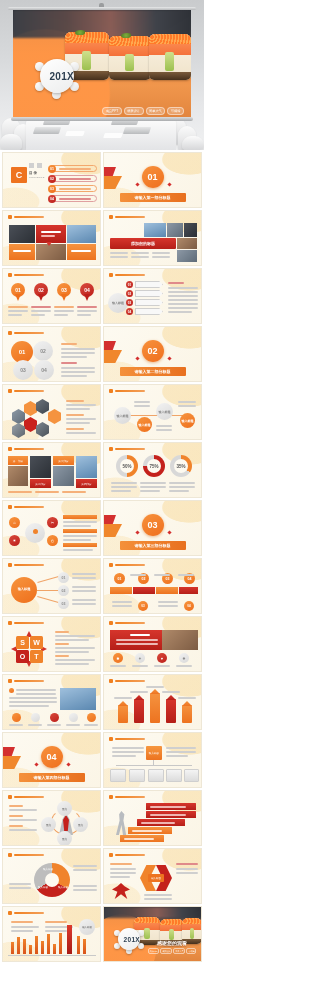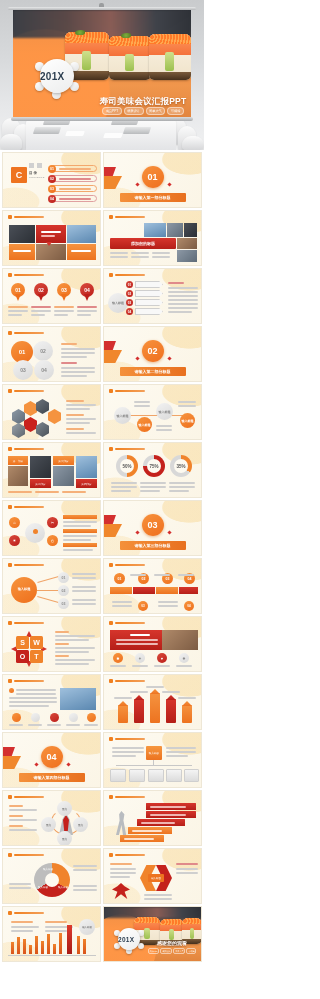--- a/index.html
+++ b/index.html
@@ -69,21 +69,21 @@
                 background:linear-gradient(180deg,#cfe08d,#9cc04f); border-radius:2px; }
   .roll-dark { position:absolute; left:0; bottom:0; width:100%; height:18%;
                background:linear-gradient(180deg,#7a5a3a,#46301c); }
   .herb { position:absolute; width:10px; height:5px;
           background:radial-gradient(circle,#7fae3e,#4d7a22); border-radius:60% 40% 50% 50%; }
 
   .logo-badge { position:absolute; left:22px; top:44px; width:44px; height:44px; }
   .badge-circle { position:absolute; left:5px; top:5px; width:34px; height:34px;
                   border-radius:50%; background:linear-gradient(150deg,#ffffff,#eceded);
                   box-shadow:0 1px 3px rgba(0,0,0,.3);
-                  display:flex; align-items:center; justify-content:flex-start; }
+                  display:flex; align-items:center; justify-content:flex-end; }
   .badge-year { font-size:10px; font-weight:bold; color:#2c3e50; letter-spacing:.3px;
                 font-family:"Liberation Sans",sans-serif; }
   .nub { position:absolute; width:9px; height:9px; border-radius:50%;
          background:linear-gradient(150deg,#ffffff,#e2e3e3); box-shadow:0 1px 2px rgba(0,0,0,.25); }
   .nub1 { left:0px; top:8px; } .nub2 { left:35px; top:8px; }
   .nub3 { left:0px; top:28px; } .nub4 { left:35px; top:28px; }
   .nub5 { left:17px; top:36px; }
 
   .hero-title { position:absolute; left:70px; top:86px; width:120px; text-align:center;
                 font-size:8.5px; font-weight:bold; color:#ffffff;
@@ -250,21 +250,20 @@
         <div class="nub nub1"></div>
           <div class="nub nub2"></div>
         <div class="nub nub3"></div>
           <div class="nub nub4"></div>
           <div class="nub nub5"></div>
         <div class="badge-circle">
           <span class="badge-year">201X</span>
         </div>
       </div>
 
-      <div class="hero-title">寿司美味会议汇报PPT</div>
       <div class="hero-tags">
         <span class="hero-tag">成品PPT</span>
         <span class="hero-tag">精美设计</span>
         <span class="hero-tag">简单大气</span>
         <span class="hero-tag">可编辑</span>
       </div>
     </div>
     <div class="screen-bottom"></div>
   </div>
 

